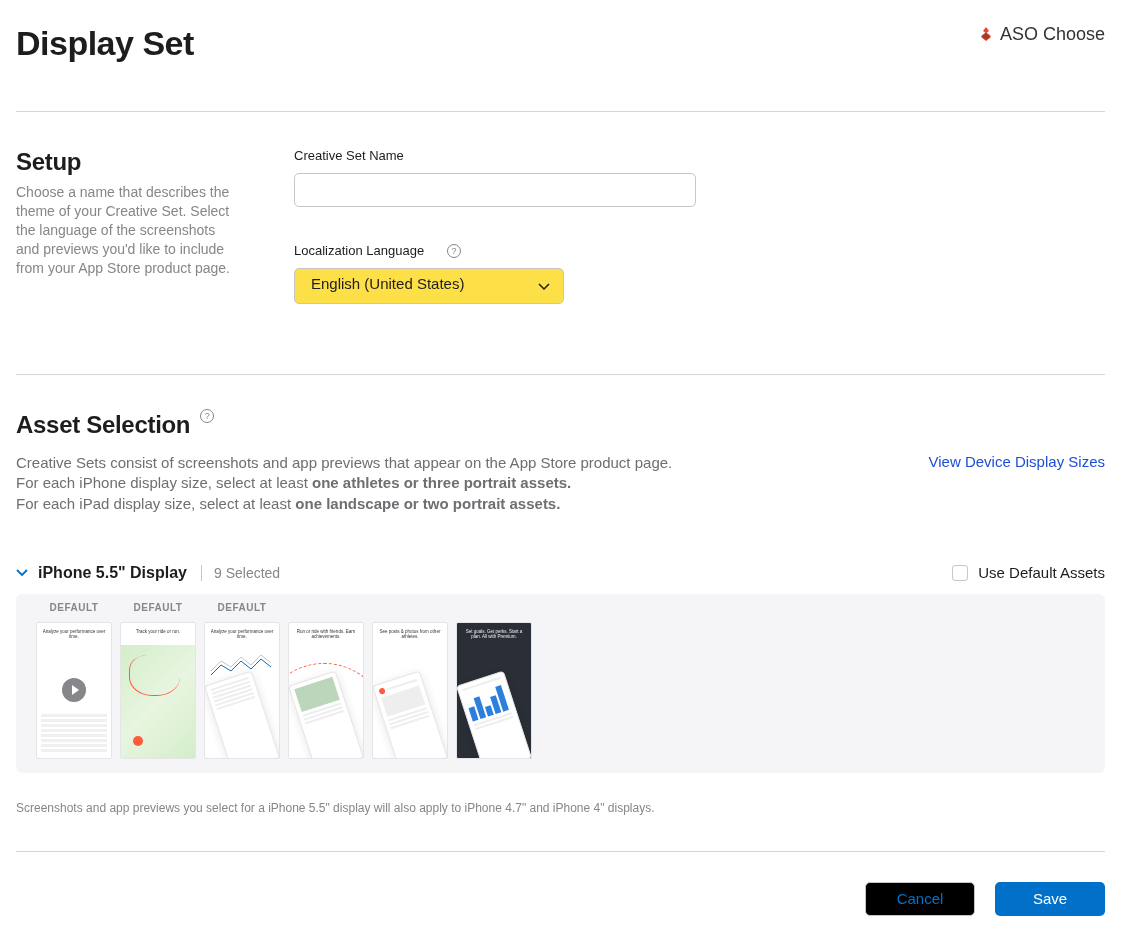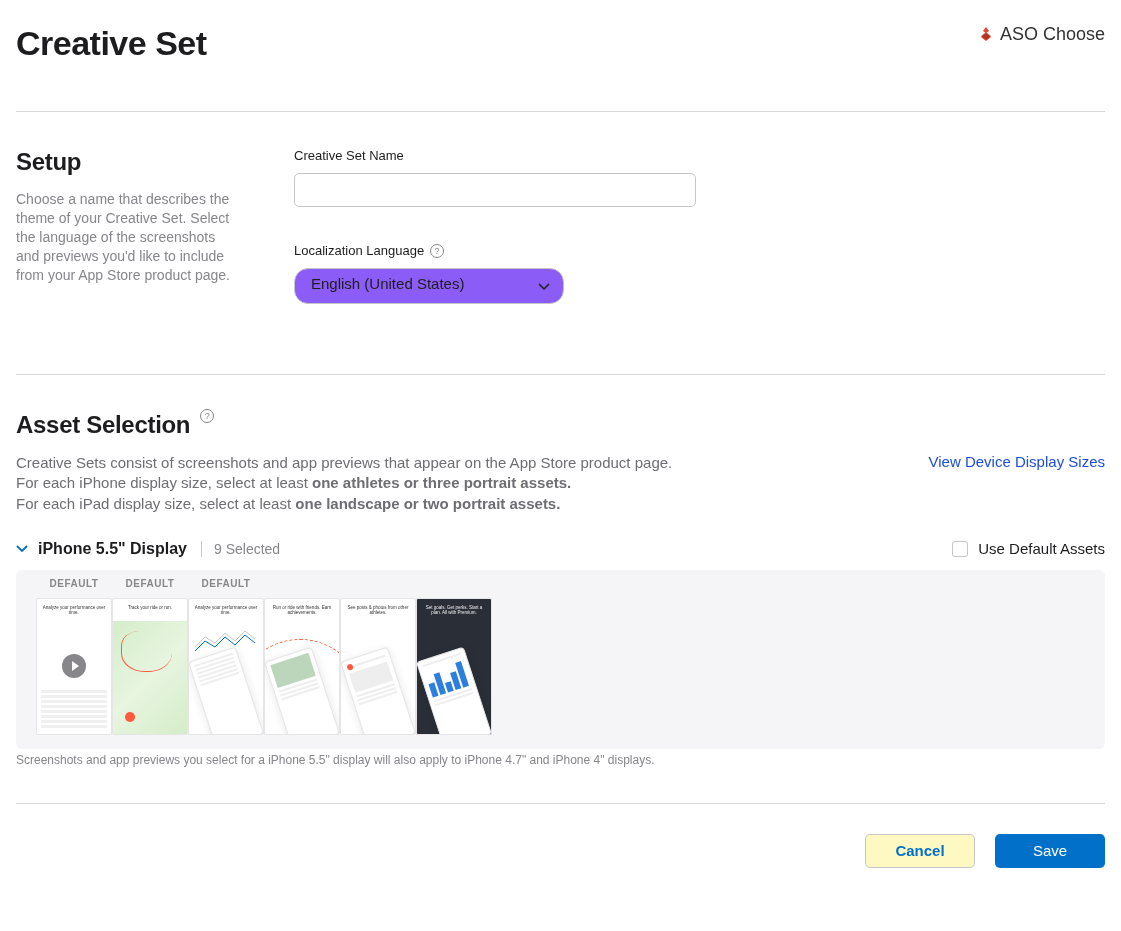--- a/index.html
+++ b/index.html
@@ -56,21 +56,21 @@
       display: flex;
       gap: 64px;
     }
     .setup-left {
       width: 214px;
       flex-shrink: 0;
     }
     .section-title {
       font-size: 24px;
       font-weight: 700;
-      margin-bottom: 14px;
+      margin-bottom: 7px;
       letter-spacing: -0.3px;
     }
     .section-desc {
       font-size: 14px;
       color: #86868b;
       line-height: 1.35;
     }
     .setup-right {
       flex: 1;
     }
@@ -79,43 +79,43 @@
     }
     .form-label {
       display: block;
       font-size: 13px;
       color: #1d1d1f;
       margin-bottom: 10px;
     }
     .form-label-inline {
       display: inline-flex;
       align-items: center;
-      gap: 6px;
+      gap: 23px;
     }
     .text-input {
       width: 402px;
       height: 34px;
       border: 1px solid #c6c6c8;
       border-radius: 5px;
       padding: 6px 10px;
       font-size: 15px;
       background: #fff;
     }
     .select-wrap {
       position: relative;
       width: 270px;
     }
     .select {
       width: 100%;
       height: 36px;
       border: 1px solid #c6c6c8;
-      border-radius: 14px;
+      border-radius: 5px;
       padding: 6px 36px 6px 16px;
       font-size: 15px;
-      background: #8b5cf6;
+      background: #fde047;
       appearance: none;
       cursor: pointer;
     }
     .select-chevron {
       position: absolute;
       right: 14px;
       top: 50%;
       transform: translateY(-50%);
       pointer-events: none;
     }
@@ -134,21 +134,21 @@
     .asset-header {
       display: flex;
       align-items: flex-start;
       gap: 10px;
       margin-bottom: 14px;
     }
     .asset-desc-row {
       display: flex;
       justify-content: space-between;
       align-items: flex-start;
-      margin-bottom: 26px;
+      margin-bottom: 50px;
     }
     .asset-desc {
       font-size: 15px;
       color: #6e6e73;
       line-height: 1.35;
     }
     .asset-desc strong {
       color: #6e6e73;
       font-weight: 700;
     }
@@ -200,20 +200,21 @@
       appearance: none;
     }
     .checkbox-label {
       font-size: 15px;
     }
     .asset-gallery {
       background: #f5f5f7;
       border-radius: 6px;
       padding: 8px 20px 14px;
       display: flex;
+      gap: 8px;
       overflow-x: auto;
     }
     .asset-item {
       display: flex;
       flex-direction: column;
       align-items: center;
       width: 76px;
       flex-shrink: 0;
     }
     .asset-label {
@@ -350,53 +351,52 @@
       right: 4px;
     }
     .thumb-data-line {
       height: 3px;
       background: #f0f0f0;
       margin-bottom: 2px;
     }
     .gallery-note {
       font-size: 12px;
       color: #86868b;
-      margin-top: 4px;
+      margin-top: 28px;
     }
     .footer {
       display: flex;
       justify-content: flex-end;
       gap: 20px;
       padding: 30px 0;
     }
     .btn {
       min-width: 110px;
       height: 34px;
       border-radius: 5px;
       font-size: 15px;
       cursor: pointer;
       border: 1px solid transparent;
     }
     .btn-secondary {
-      background: #fef9c3;
+      background: #000000;
       border-color: #c6c6c8;
       color: #0070c9;
-      font-weight: bold;
     }
     .btn-primary {
       background: #0070c9;
       color: #fff;
     }
   </style>
 </head>
 <body>
 
 <div class="container">
   <div class="header">
-    <h1 class="page-title">Creative Set</h1>
+    <h1 class="page-title">Display Set</h1>
     <div class="brand">
       <span class="brand-icon">
         <svg viewBox="0 0 16 16">
           <path d="M8 0 L11 4 L8 6 L5 4 Z" fill="#e8472e"></path>
           <path d="M8 6 L13 10 L8 14 L3 10 Z" fill="#e8472e"></path>
           <path d="M8 5 L13 9 L8 13 L3 9 Z" fill="#9b2e1c" opacity="0.7"></path>
         </svg>
       </span>
       <span>ASO Choose</span>
     </div>

